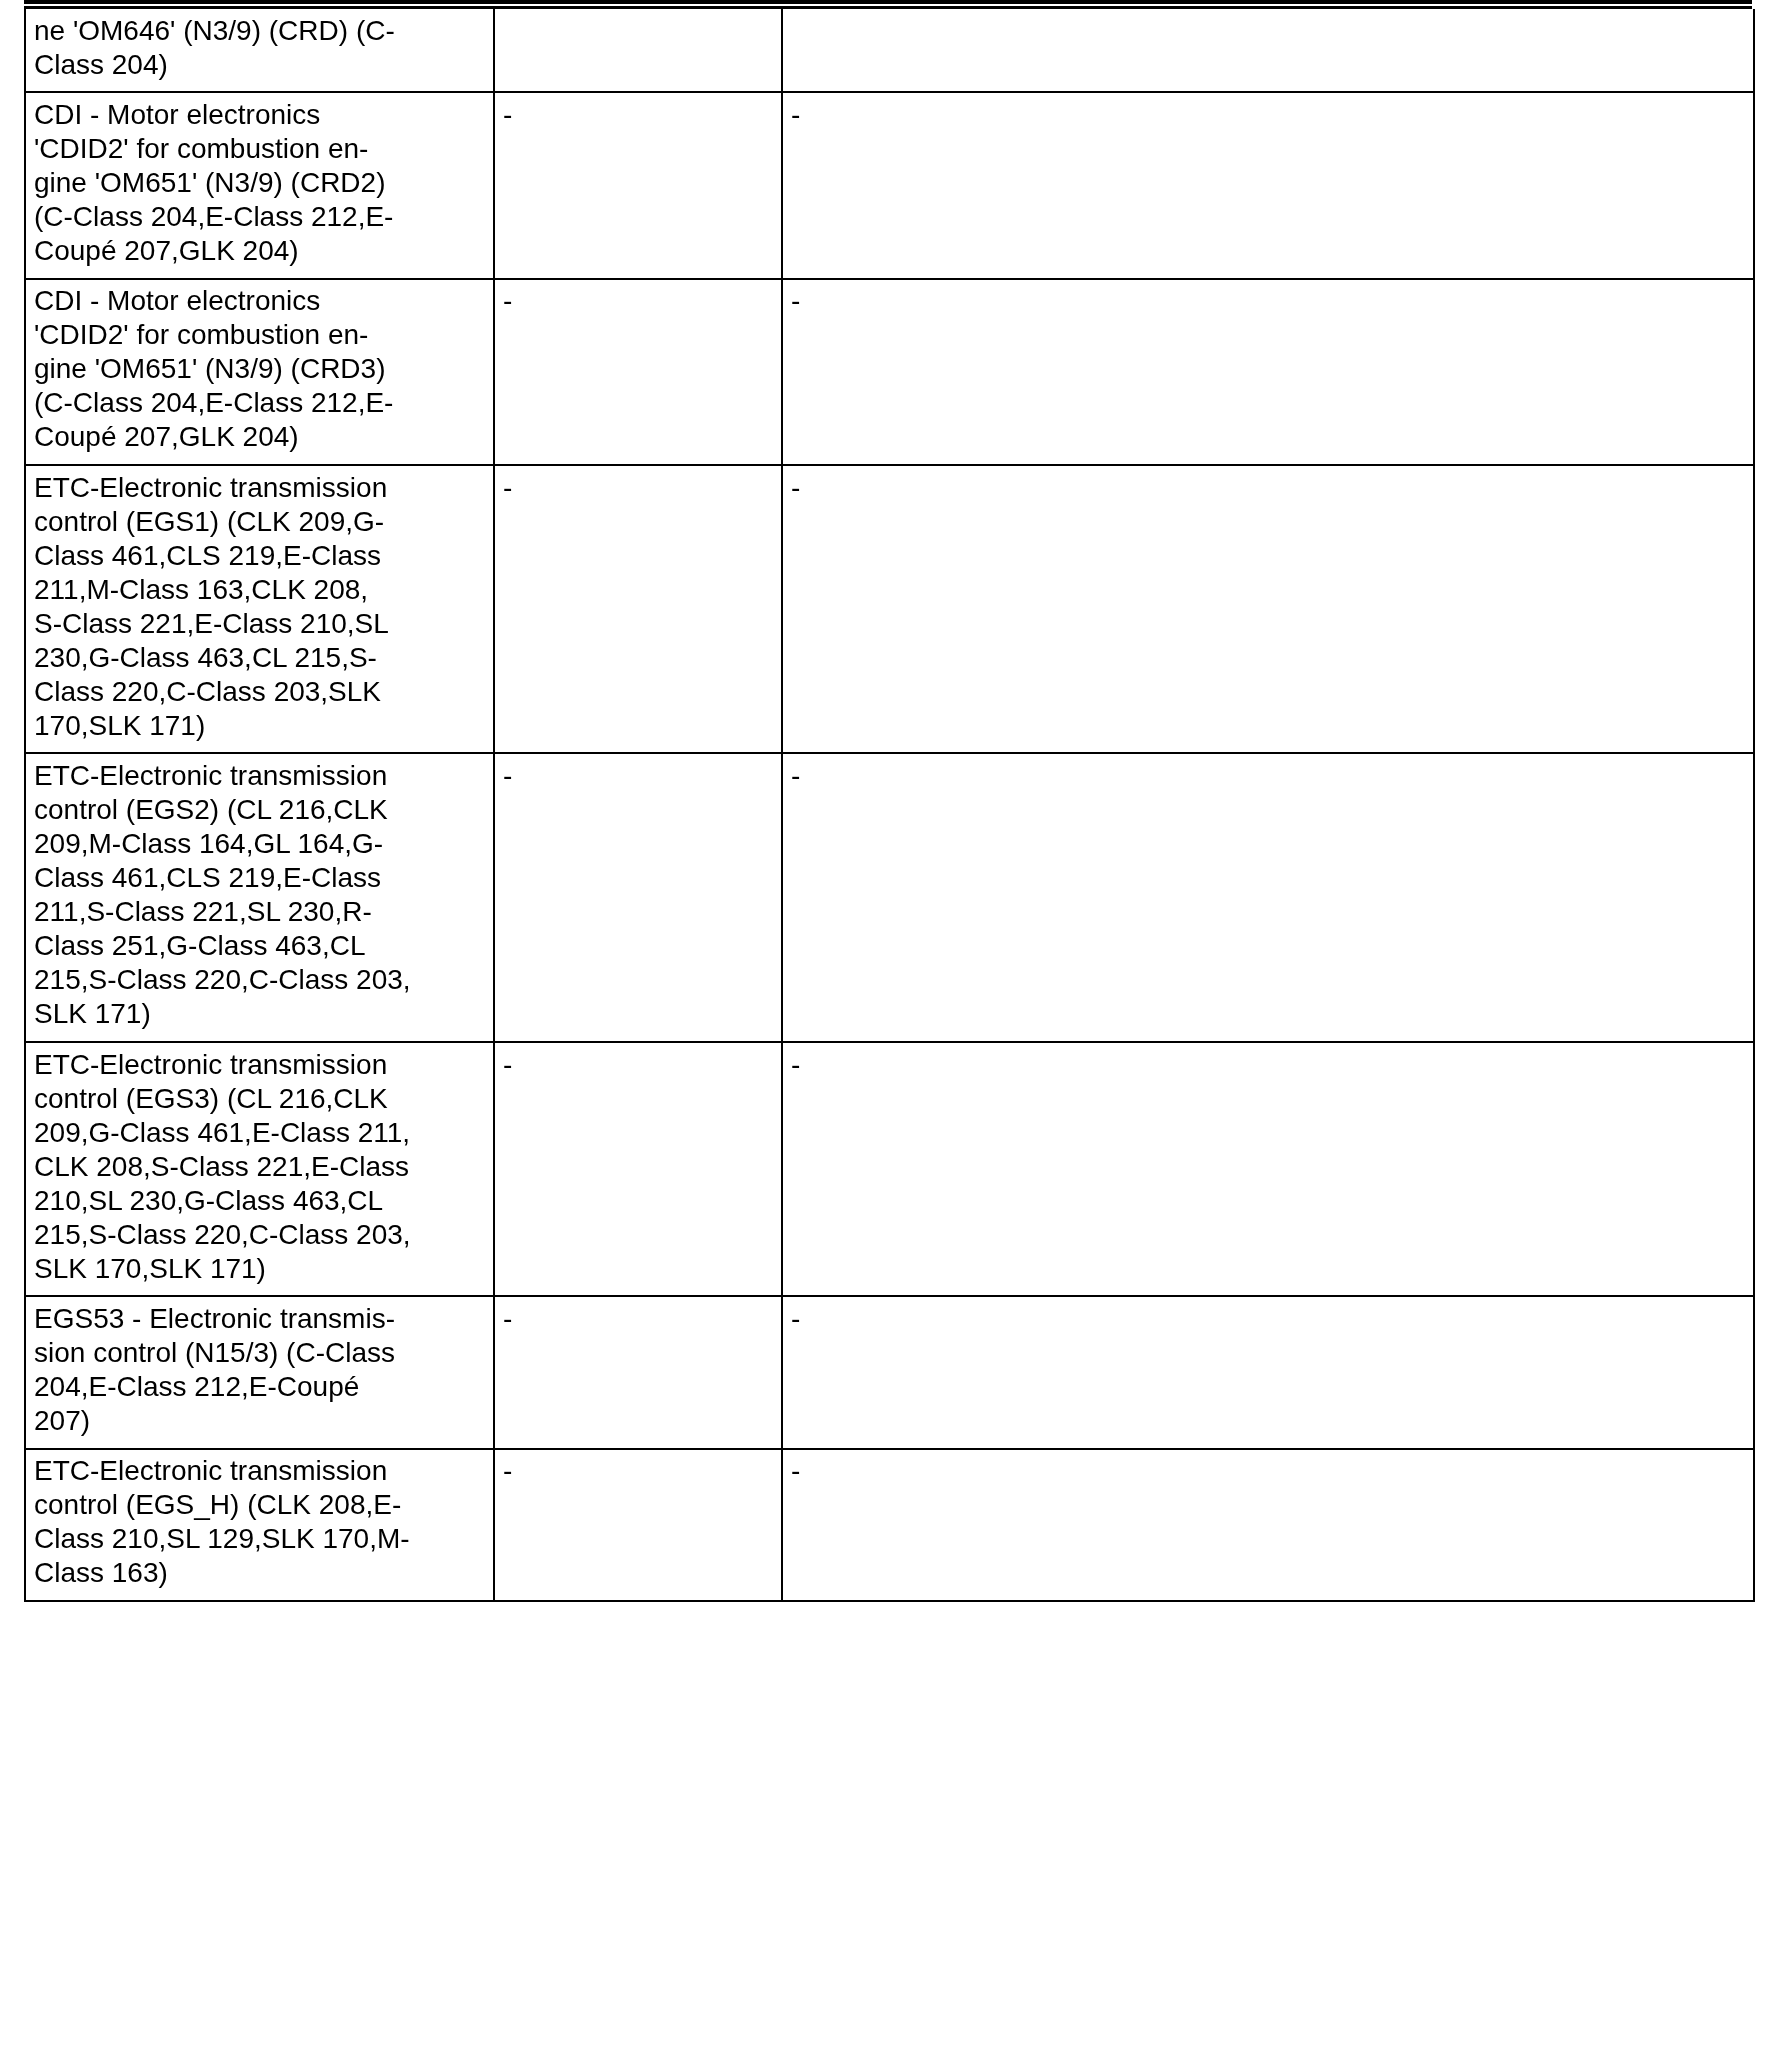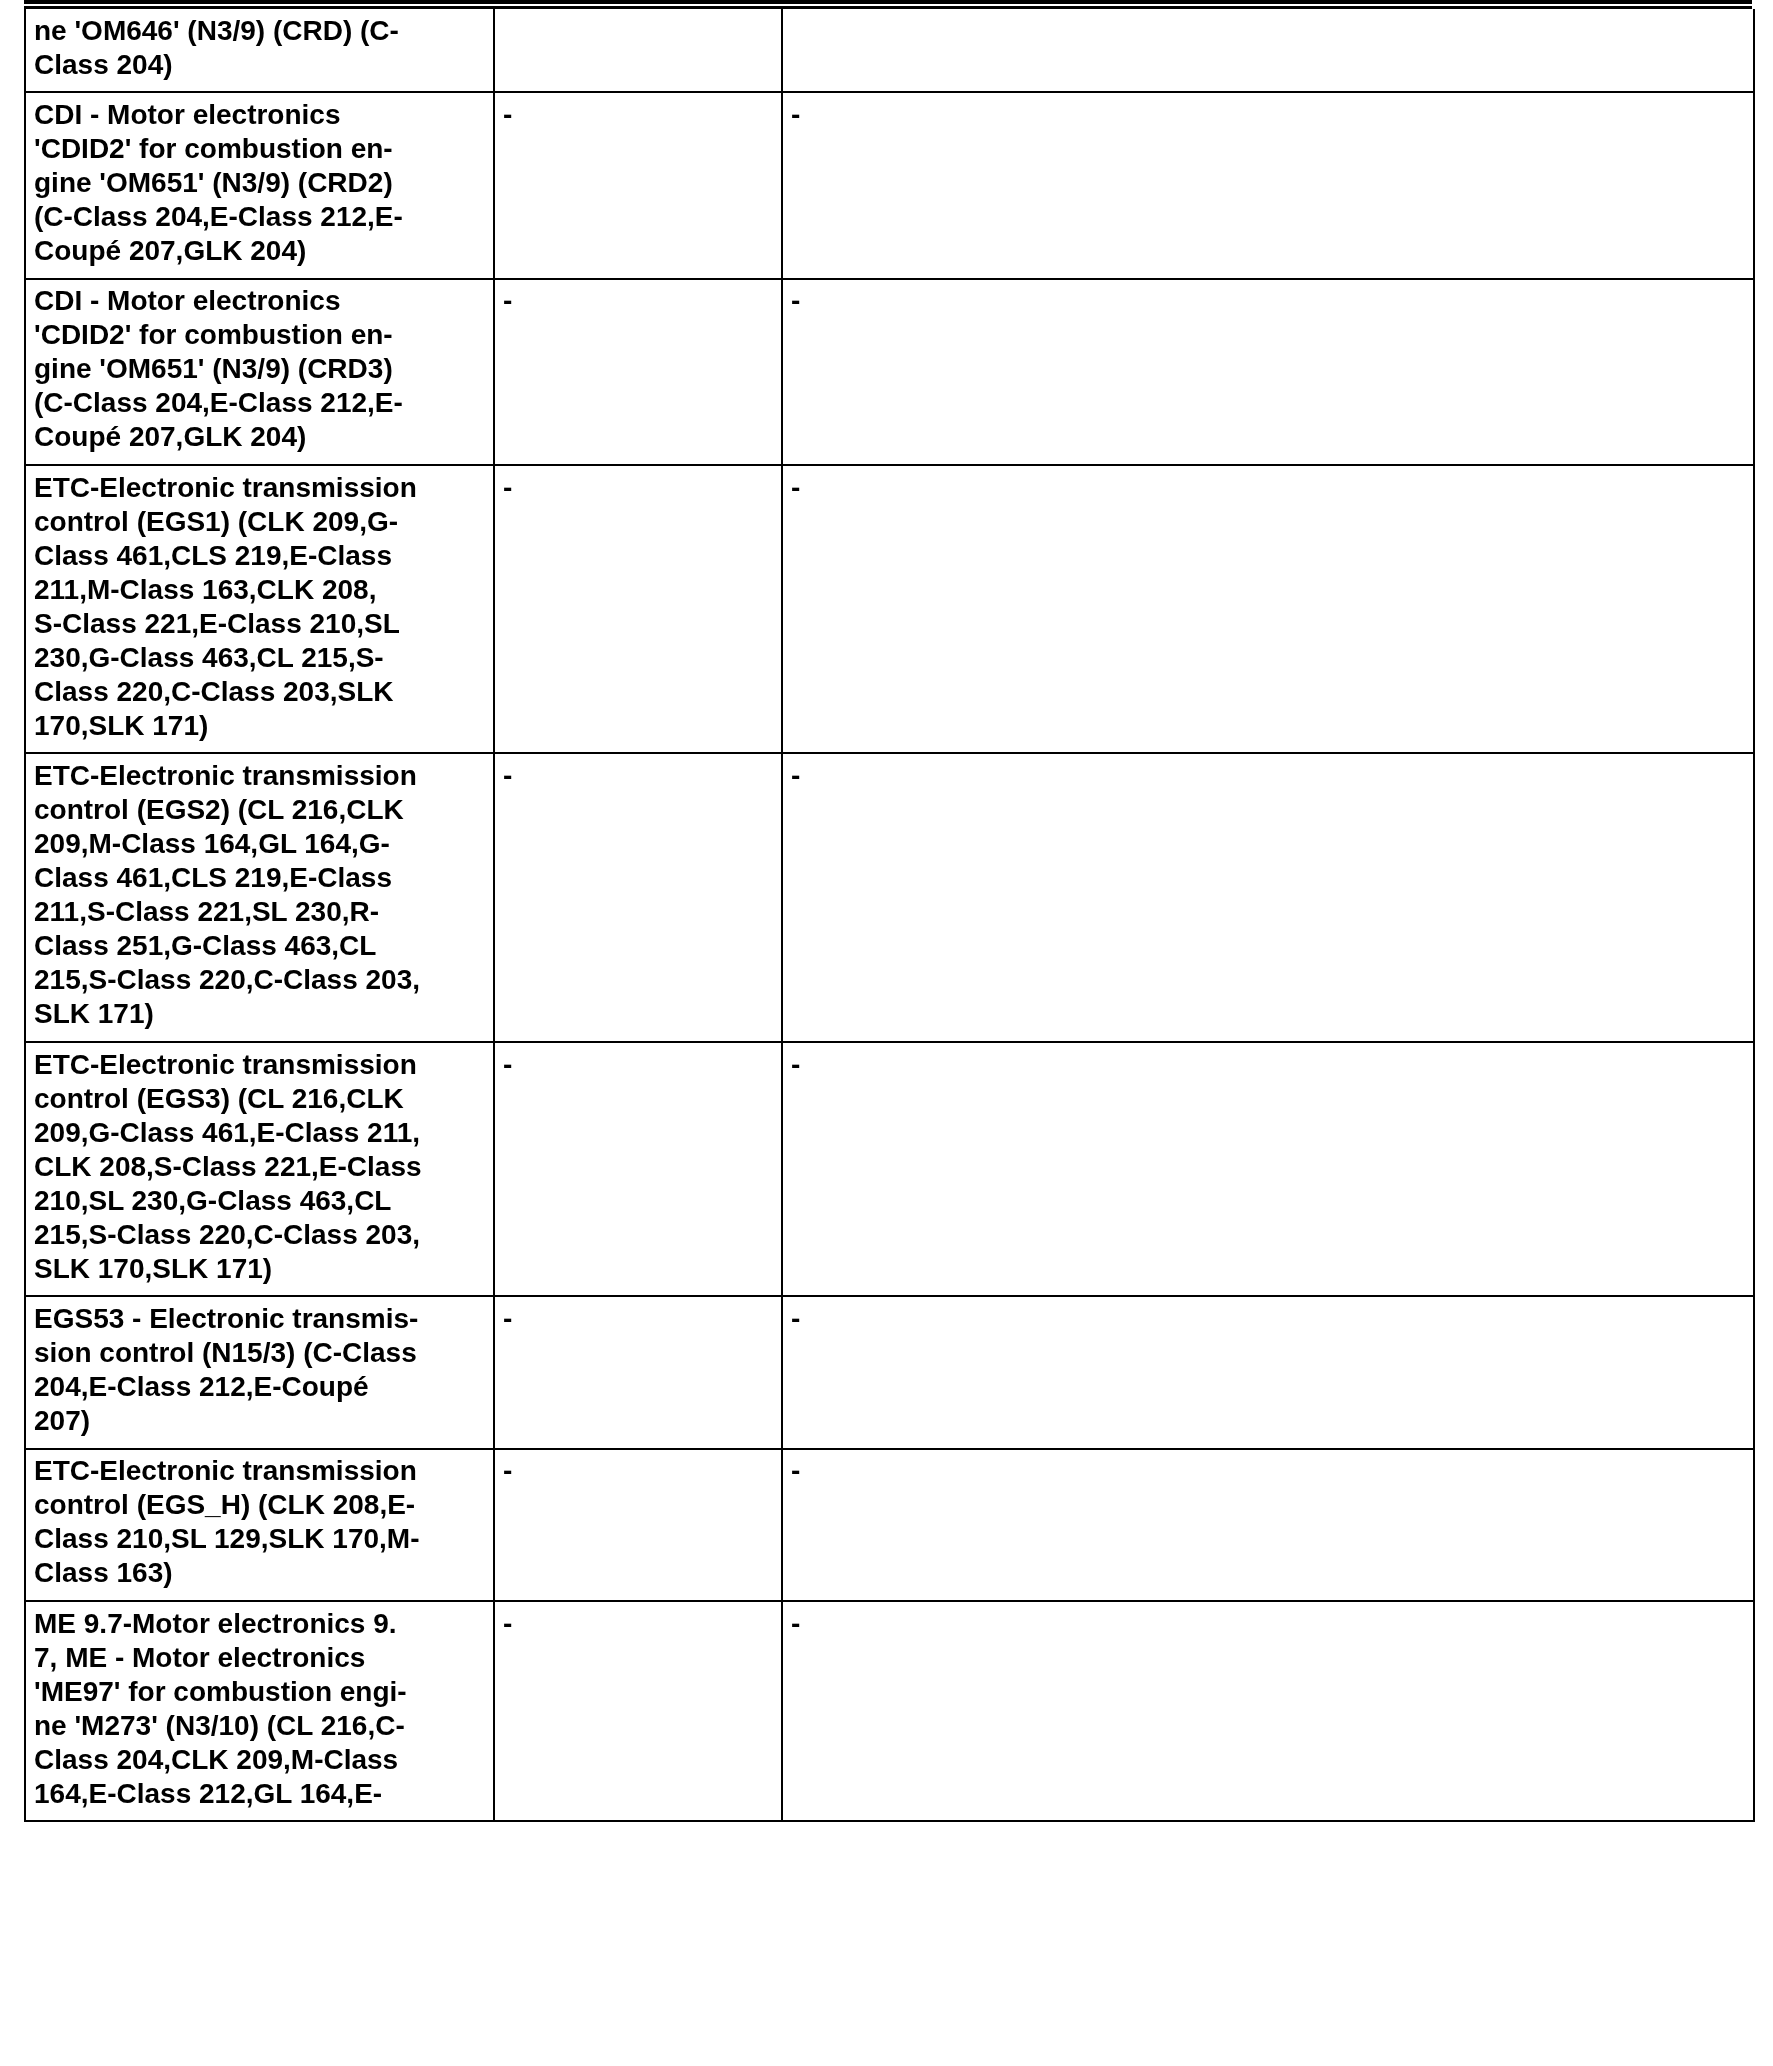--- a/index.html
+++ b/index.html
@@ -24,21 +24,20 @@
     width: 1728px;
     height: 8.8px;
     border-top: 4px solid #000000;
     border-bottom: 3.2px solid #000000;
     background: #ffffff;
   }
   table.cu-table {
     border-collapse: collapse;
     table-layout: fixed;
     width: 1728px;
-    font-weight: bold;
   }
   table.cu-table td {
     border: 2.4px solid #000000;
     vertical-align: top;
     padding: 4.8px 8px 9.6px 8px;
     font-size: 28px;
     line-height: 34px;
     white-space: pre;
     overflow: hidden;
   }
@@ -129,27 +128,17 @@
         <td>-</td>
       </tr>
       <tr>
         <td>ETC-Electronic transmission
 control (EGS_H) (CLK 208,E-
 Class 210,SL 129,SLK 170,M-
 Class 163)</td>
         <td>-</td>
         <td>-</td>
       </tr>
-      <tr>
-        <td>ME 9.7-Motor electronics 9.
-7, ME - Motor electronics
-'ME97' for combustion engi-
-ne 'M273' (N3/10) (CL 216,C-
-Class 204,CLK 209,M-Class
-164,E-Class 212,GL 164,E-</td>
-        <td>-</td>
-        <td>-</td>
-      </tr>
     </tbody>
   </table>
 
 </div>
 
 
 </body></html>

